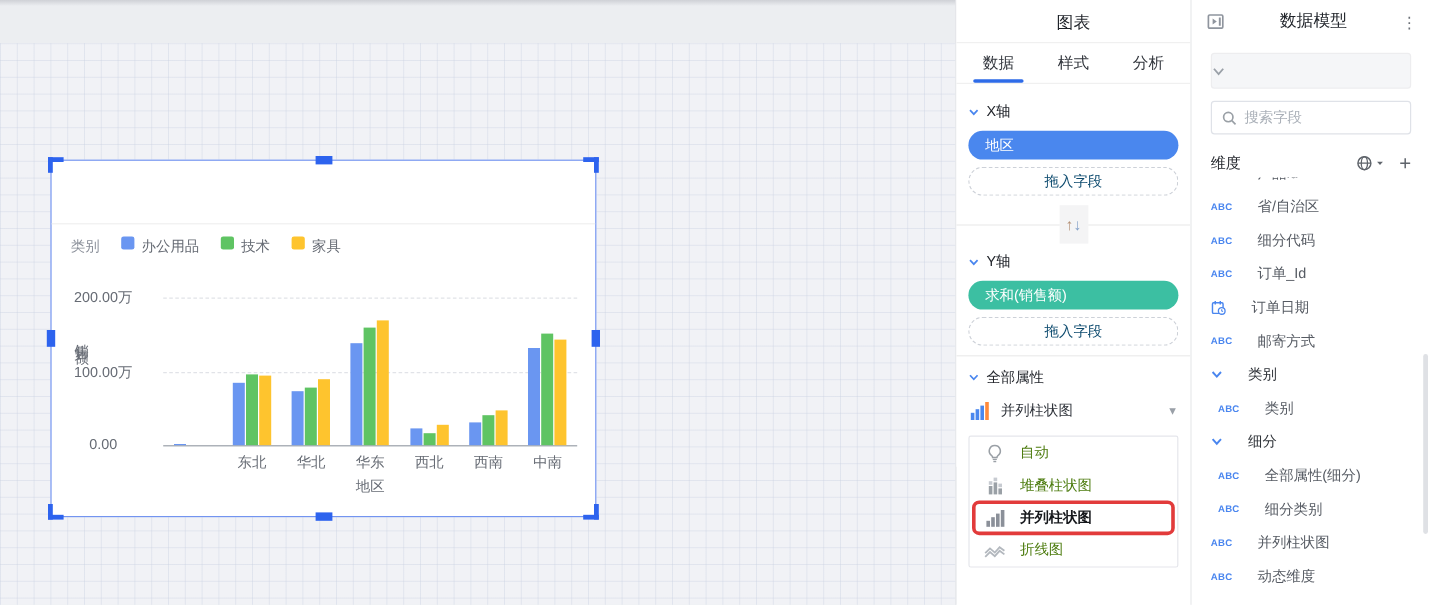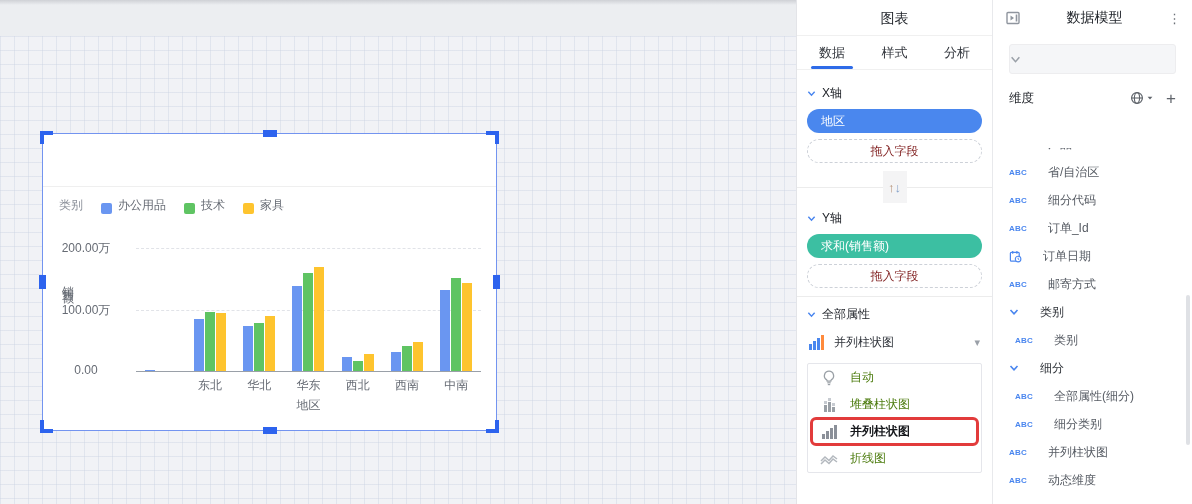--- a/index.html
+++ b/index.html
@@ -26,21 +26,21 @@
   .hk.br { right:-3px; bottom:-3px; border-right:4px solid #2d63ee; border-bottom:4px solid #2d63ee; }
   .hm-t { left:50%; top:-4px; width:14px; height:7px; margin-left:-7px; }
   .hm-b { left:50%; bottom:-4px; width:14px; height:7px; margin-left:-7px; }
   .hm-l { left:-4px; top:50%; width:7px; height:14px; margin-top:-7px; }
   .hm-r { right:-4px; top:50%; width:7px; height:14px; margin-top:-7px; }
 
   .card-title { position:absolute; left:16px; top:14px; font-size:15px; color:#30343b; font-weight:500; }
   .card-divider { position:absolute; left:0; right:0; top:52px; border-top:1px solid #efefef; }
   .legend { position:absolute; left:16px; top:62px; height:18px; display:flex; align-items:center; gap:18px; }
   .legend .lg-title { color:#8a8f99; }
-  .legend-item { display:flex; align-items:flex-end; gap:6px; color:#666b74; }
+  .legend-item { display:flex; align-items:flex-start; gap:6px; color:#666b74; }
   .legend-item .sw { width:11px; height:11px; border-radius:2px; display:inline-block; }
 
   .ylab { position:absolute; left:16px; top:143px; writing-mode:vertical-rl; color:#666b74; letter-spacing:2px; }
   .ytick { position:absolute; left:0; width:86px; text-align:center; color:#666b74; }
   .gridline { position:absolute; left:93px; width:345px; border-top:1px dashed #e1e3e8; }
   .gridline.zero { border-top:1px solid #9aa0a8; }
   .bars { position:absolute; left:93px; top:132px; width:345px; height:105px;
     display:flex; align-items:flex-end; }
   .bar-group { flex:1; display:flex; justify-content:center; align-items:flex-end; gap:1px; }
   .bar { width:10px; }
@@ -55,21 +55,21 @@
   .pm-tabs { height:34px; display:flex; padding:0 22px; justify-content:space-between;
     border-bottom:1px solid #f0f0f0; }
   .pm-tab { position:relative; line-height:33px; font-size:13px; color:#30343b; cursor:pointer; }
   .pm-tab.active::after { content:""; position:absolute; left:-8px; right:-8px; bottom:0; height:3px;
     background:#2e6be8; border-radius:2px; }
   .pm-body { padding:10px 10px 0 10px; }
   .sec-head { display:flex; align-items:center; gap:6px; height:26px; color:#23262c; font-weight:500; }
   .chev { width:9px; height:9px; flex:0 0 auto; }
   .pill { height:24px; border-radius:13px; color:#fff; display:flex; align-items:center;
     padding:0 14px; margin:3px 0 6px 0; }
-  .dropzone { height:24px; border-radius:13px; border:1px dashed #cdd1d8; color:#7f1d1d;
+  .dropzone { height:24px; border-radius:13px; border:1px dashed #cdd1d8; color:#0c4a6e;
     display:flex; align-items:center; justify-content:center; margin-bottom:8px; }
   .swap-row { position:relative; height:32px; margin:2px 0; }
   .swap-row::before { content:""; position:absolute; left:-10px; right:-10px; top:50%; border-top:1px solid #ececec; }
   .swap-btn { position:absolute; left:50%; top:0; margin-left:-12px; width:24px; height:32px;
     background:#f4f4f5; display:flex; align-items:center; justify-content:center; font-size:13px; cursor:pointer; }
   .swap-btn .up { color:#b59176; } .swap-btn .dn { color:#83a0c8; }
   .pm-div { border-top:1px solid #ececec; margin:6px -10px 4px; }
   .type-select { display:flex; align-items:center; gap:10px; height:30px; padding:0 2px; cursor:pointer; }
   .type-select .lbl { flex:1; color:#30343b; }
   .caret { color:#9aa0a8; font-size:11px; }
@@ -328,20 +328,27 @@
     <div class="pr-title">数据模型</div>
     <div class="kebab">⋮</div>
   </div>
 
   <div class="model-select">
     <svg class="mchev" width="11" height="11" viewBox="0 0 10 10">
         <path d="M1.5 3 L5 7 L8.5 3" fill="none" stroke="#9aa0a8" stroke-width="1.4"></path>
       </svg>
   </div>
 
+  <div class="search-box">
+    <svg width="13" height="13" viewBox="0 0 14 14">
+      <circle cx="6" cy="6" r="4.2" fill="none" stroke="#9aa0a6" stroke-width="1.5"></circle>
+      <line x1="9.2" y1="9.2" x2="12.5" y2="12.5" stroke="#9aa0a6" stroke-width="1.5"></line>
+    </svg>
+    <span class="ph">搜索字段</span>
+  </div>
 
   <div class="dim-row">
     <span class="dlabel">维度</span>
     <span class="dicons">
       <span style="display:flex;align-items:center;gap:2px;">
         <svg width="14" height="14" viewBox="0 0 14 14">
           <circle cx="7" cy="7" r="5.4" fill="none" stroke="#5f646b" stroke-width="1.2"></circle>
           <ellipse cx="7" cy="7" rx="2.6" ry="5.4" fill="none" stroke="#5f646b" stroke-width="1.1"></ellipse>
           <line x1="1.6" y1="7" x2="12.4" y2="7" stroke="#5f646b" stroke-width="1.1"></line>
         </svg>

